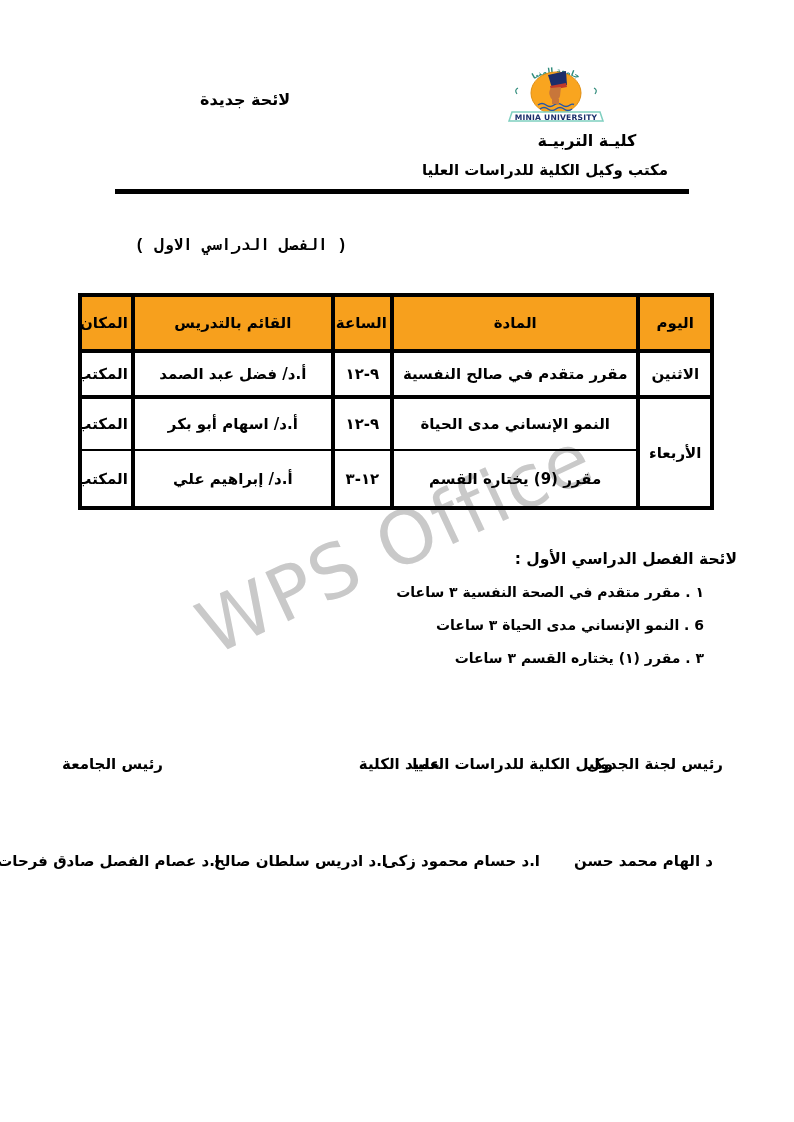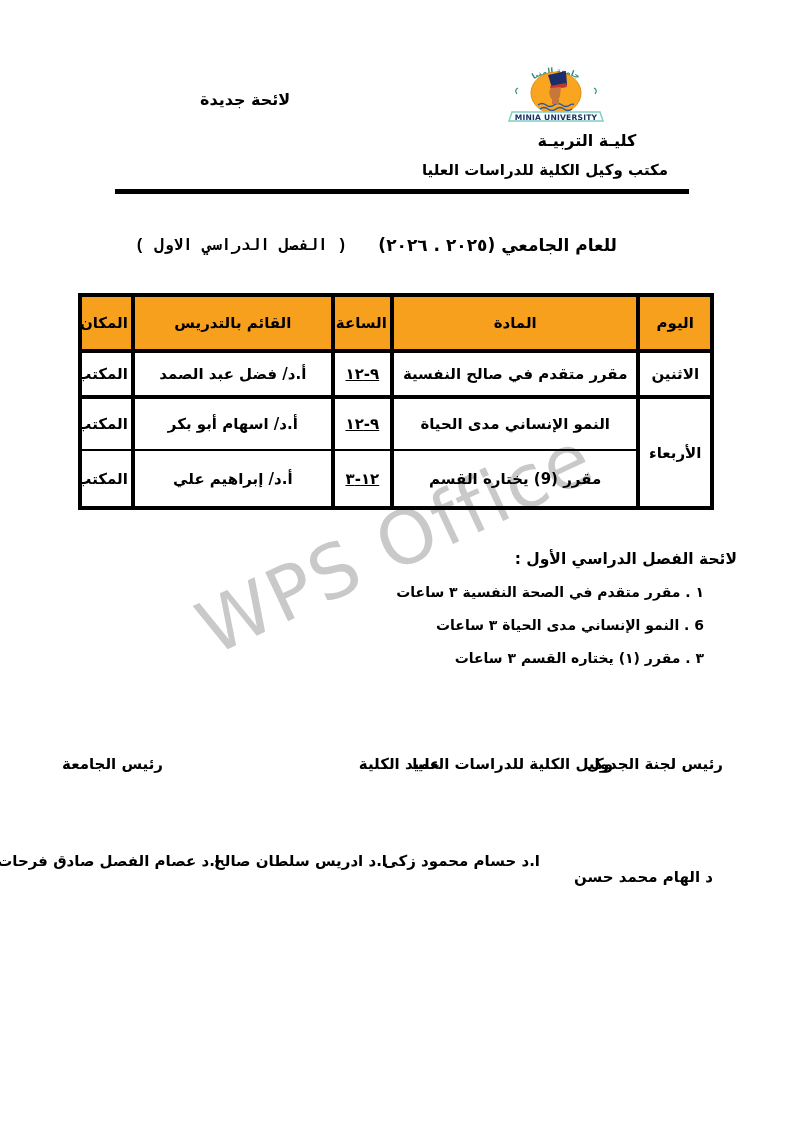--- a/index.html
+++ b/index.html
@@ -42,21 +42,21 @@
     font-weight:bold;
     font-size:15px;
     padding:2px 3px;
     background:transparent;
     overflow:hidden;
   }
   table.sched th{background:var(--orange);height:48px;}
   tr.r1{height:46px;}
   tr.r2{height:53px;}
   tr.r3{height:58px;}
-  td.time{background:var(--orange);letter-spacing:2px;text-decoration:underline;}
+  td.time{background:var(--orange);letter-spacing:2px;}
   tr.r2 td.thin{border-bottom-width:2px;}
   tr.r3 td.thin{border-top-width:2px;}
 
   
   .watermark{
     left:218px;top:592px;height:74px;line-height:74px;
     font-size:74px;color:#c9c9c9;
     transform:rotate(-25deg);
     transform-origin:left bottom;
     z-index:1;letter-spacing:2px;white-space:nowrap;
@@ -67,21 +67,21 @@
   .reg-list{right:57px;top:550px;text-align:right;z-index:2;}
   .reg-heading{font-size:15.5px;font-weight:bold;margin-bottom:14px;}
   .reg-item{font-size:14px;font-weight:bold;margin:0 33px 13px 0;line-height:20px;}
 
   
   .sig{font-size:15px;font-weight:bold;white-space:nowrap;z-index:2;}
   .t0{right:71px;top:755px;}
   .t1{right:181px;top:755px;}
   .t2{right:354px;top:755px;}
   .t3{right:631px;top:755px;}
-  .n0{right:81px;top:852px;margin-top:16px;}
+  .n0{right:81px;top:852px;}
   .n1{right:254px;top:852px;}
   .n2{right:407px;top:852px;}
   .n3{right:574px;top:852px;}
 
   :root{--orange:#F7A01D;}
 </style>
 </head>
 <body>
 
 <div class="page">
@@ -114,21 +114,20 @@
 
       <polygon points="6,52 94,52 97,61 3,61" fill="#ffffff" stroke="#7FCFC0" stroke-width="1.5"></polygon>
       <text x="50" y="59.5" text-anchor="middle" font-size="7.6" font-weight="bold" fill="#1B2E6B" letter-spacing="0.2" font-family="DejaVu Sans, sans-serif">MINIA UNIVERSITY</text>
     </svg>
   </div>
 
   <div class="abs faculty rtl">كليـة التربيـة</div>
   <div class="abs office rtl nowrap">مكتب وكيل الكلية للدراسات العليا</div>
   <div class="abs sep-line"></div>
 
-  <div class="abs year rtl nowrap">للعام الجامعي (٢٠٢٥ . ٢٠٢٦)</div>
   <div class="abs semester rtl nowrap">( الفصل الدراسي الاول )</div>
 
   <div class="abs table-wrap">
     <table class="sched">
       <colgroup>
         <col style="width:71px">
           <col style="width:238px">
           <col style="width:57px">
           <col style="width:193px">
           <col style="width:51px">

